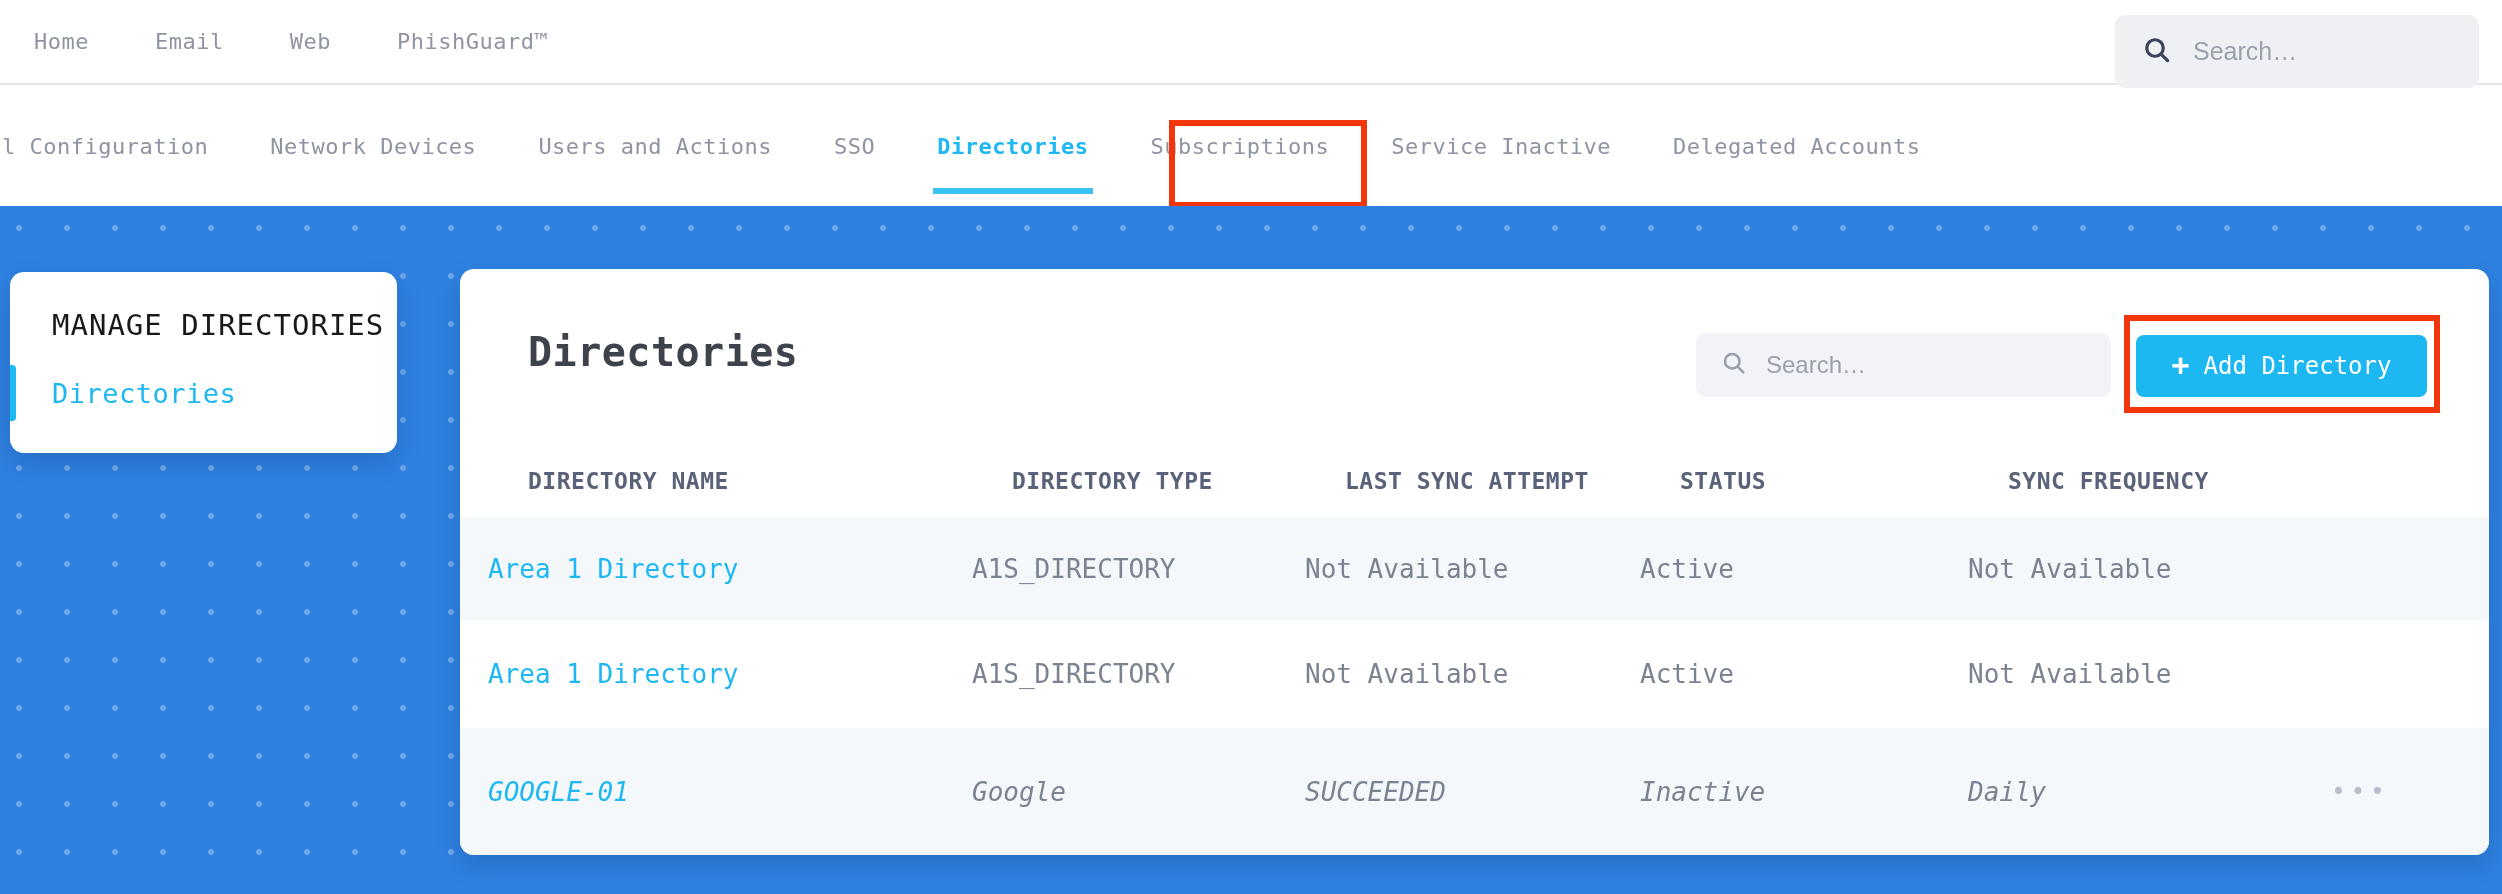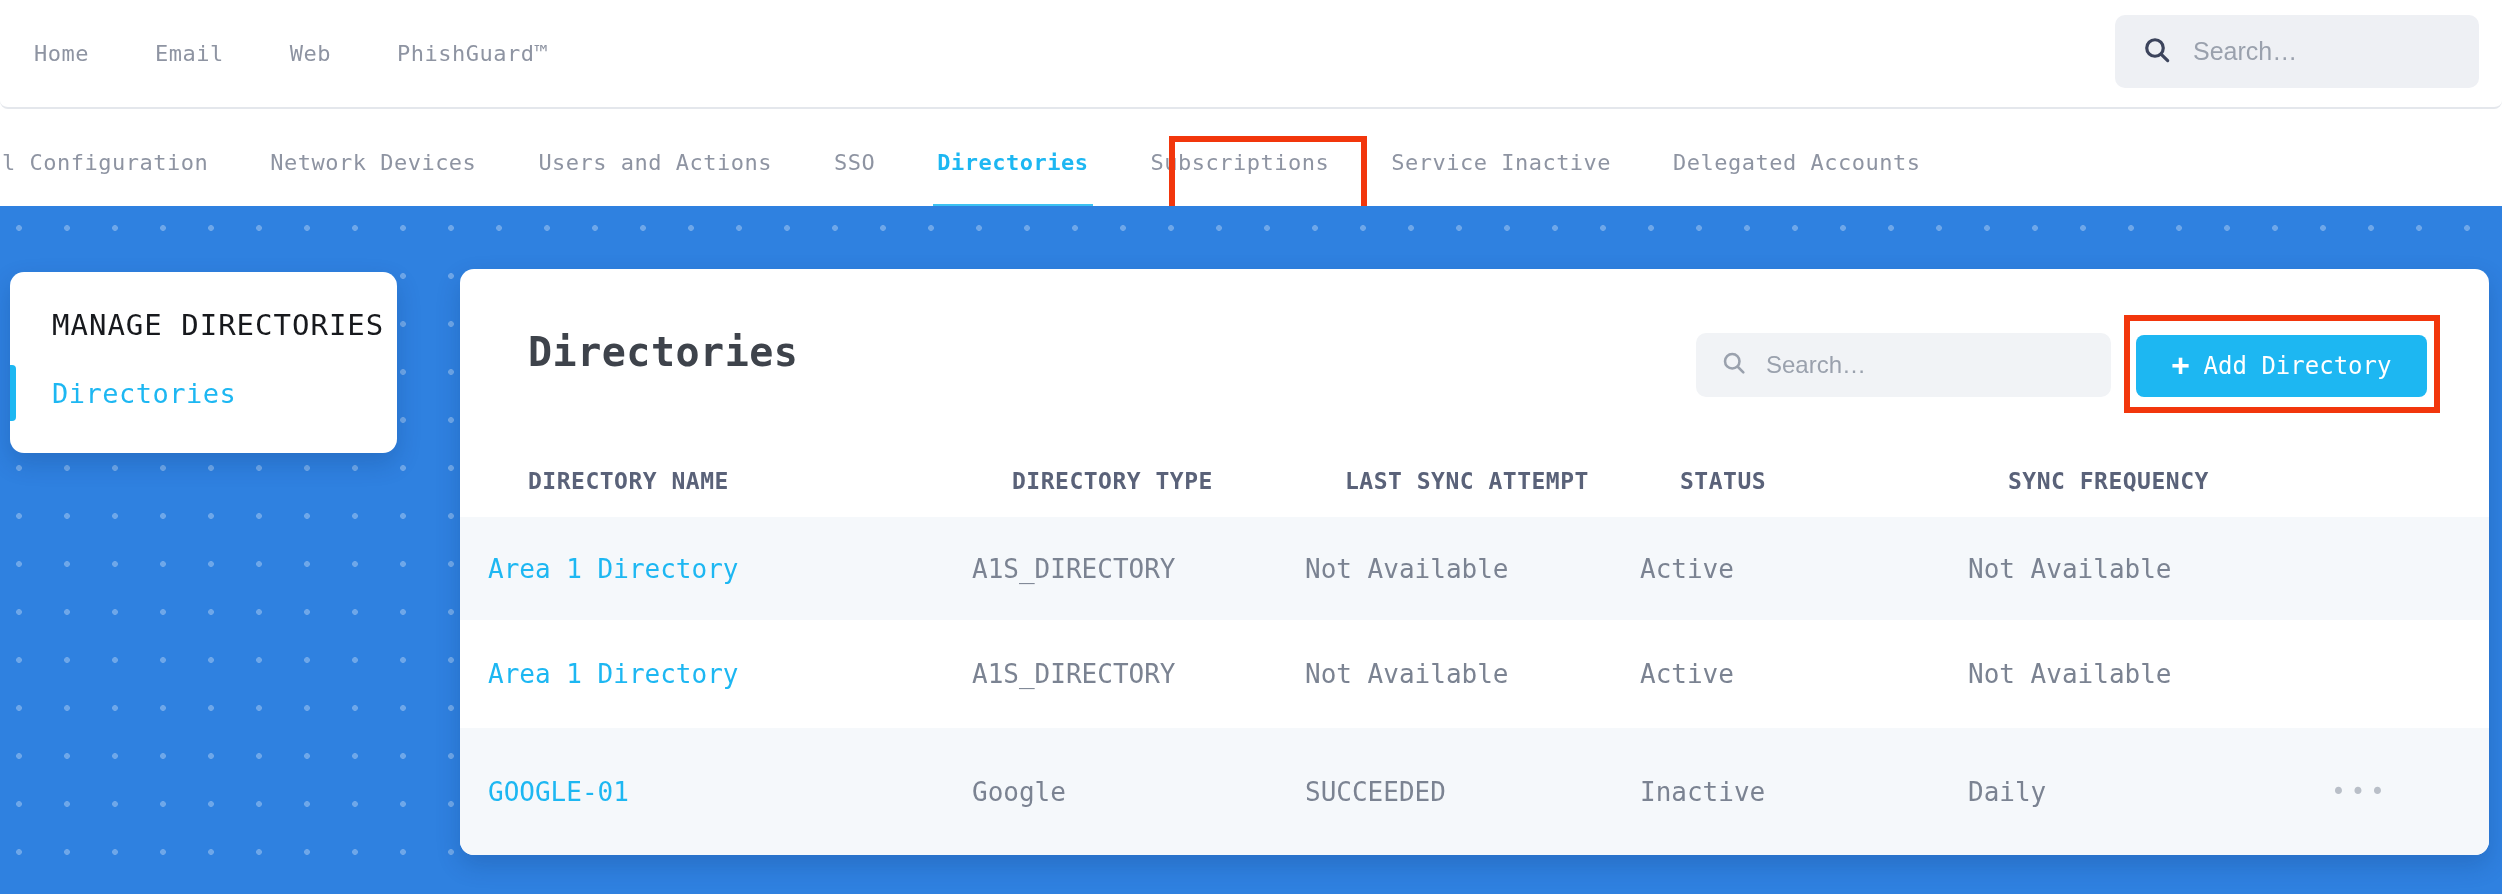--- a/index.html
+++ b/index.html
@@ -1,33 +1,33 @@
 <!DOCTYPE html>
 <html><head>
 <meta charset="utf-8">
 <style>
   * { margin:0; padding:0; box-sizing:border-box; }
   html,body { width:2502px; height:894px; overflow:hidden; background:#fff;
     font-family:"DejaVu Sans Mono","Liberation Mono",monospace; }
   .stage { position:relative; width:2502px; height:894px; }
 
   
-  .topbar { position:absolute; left:0; top:0; width:2502px; height:109px;
-    background:#ffffff; border-bottom:2px solid #e4e7ec; display:flex; align-items:center;border-radius:8px; }
+  .topbar { position:absolute; left:0; top:0; width:2502px; height:85px;
+    background:#ffffff; border-bottom:2px solid #e4e7ec; display:flex; align-items:center; }
   .topnav { display:flex; align-items:center; gap:66px; padding-left:34px; }
   .topnav .navitem { font-size:22px; color:#8e94a2; letter-spacing:0.5px; cursor:pointer; }
   .topsearch { position:absolute; right:23px; top:15px; width:364px; height:73px;
     background:#eef0f4; border-radius:10px; display:flex; align-items:center; padding-left:26px; gap:20px; }
   .topsearch svg { flex:0 0 auto; }
   .searchinput { border:none; outline:none; background:transparent; width:240px;
     font-family:"Liberation Sans",sans-serif; font-size:25px; color:#0369a1; }
   .searchinput::placeholder { color:#9aa1ad; }
 
   
-  .tabbar { position:absolute; left:0; top:115px; width:2502px; height:95px; background:#ffffff; }
+  .tabbar { position:absolute; left:0; top:99px; width:2502px; height:95px; background:#ffffff; }
   .tabs { display:flex; align-items:stretch; gap:62px; padding-left:2px; height:100%; }
   .tab { display:flex; align-items:center; font-size:22px; color:#8e94a2;
     letter-spacing:0.5px; position:relative; cursor:pointer; white-space:nowrap; }
   .tab.active { color:#1db7f2; font-weight:700; }
   .tab.active::after { content:""; position:absolute; left:-4px; right:-4px; bottom:0;
     height:6px; background:#3cc2f2; }
   .anno-tab { position:absolute; left:1169px; top:21px; width:198px; height:88px;
     border:6px solid #f2360c; pointer-events:none; }
 
   
@@ -66,21 +66,21 @@
     border:6px solid #f2360c; pointer-events:none; }
 
   
   .grid-row { display:grid; grid-template-columns:484px 333px 335px 328px 332px 1fr;
     padding:0 68px; align-items:center; }
   .thead { height:72px; font-size:23px; font-weight:600; color:#5a6279; letter-spacing:0.5px; }
   .trow { font-size:26px; color:#7b8392;padding-left:28px; }
   .trow.shade { background:#f5f8fb; }
   .trow.r1 { height:103px; }
   .trow.r2 { height:108px; }
-  .trow.r3 { height:127px; align-items:center; }
+  .trow.r3 { height:127px; align-items:center;font-style:italic; }
   .cell-name { color:#1db7f2; cursor:pointer; }
   .cell-menu { text-align:center; color:#b9bfc8; font-size:24px; letter-spacing:5px;
     cursor:pointer; user-select:none; }
 </style>
 </head>
 <body>
 
 <div class="stage">
 
   <header class="topbar">

